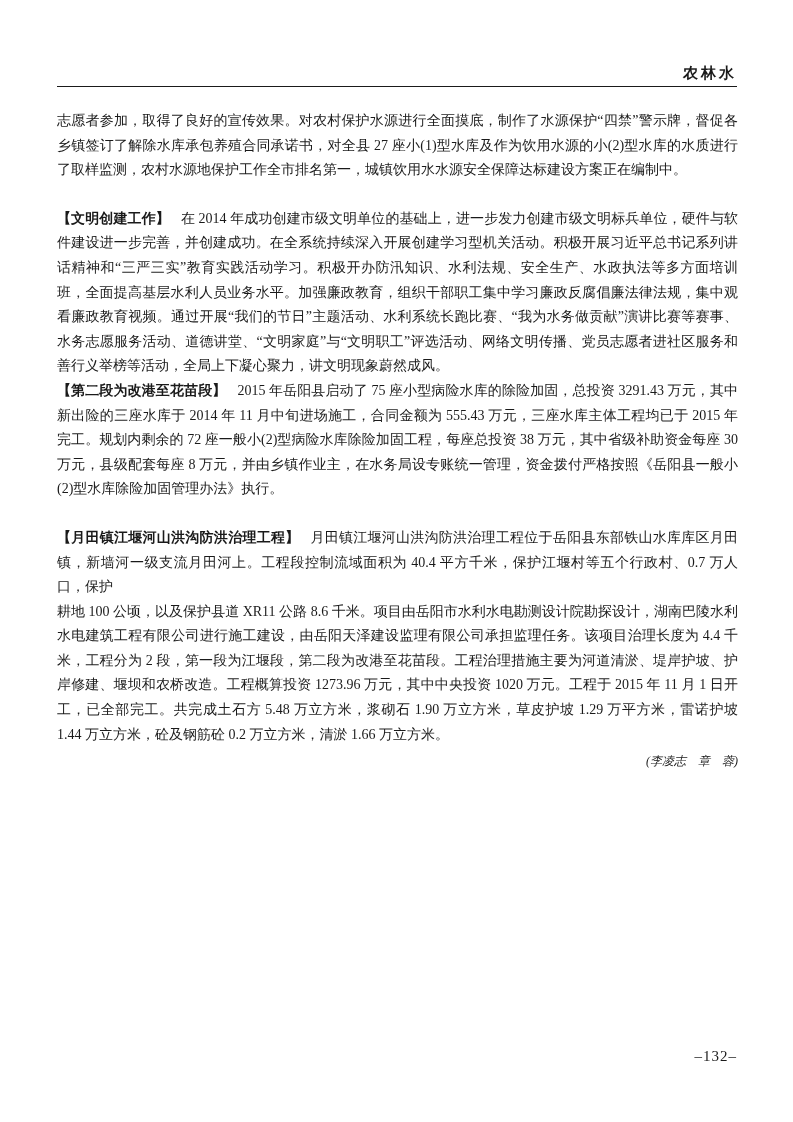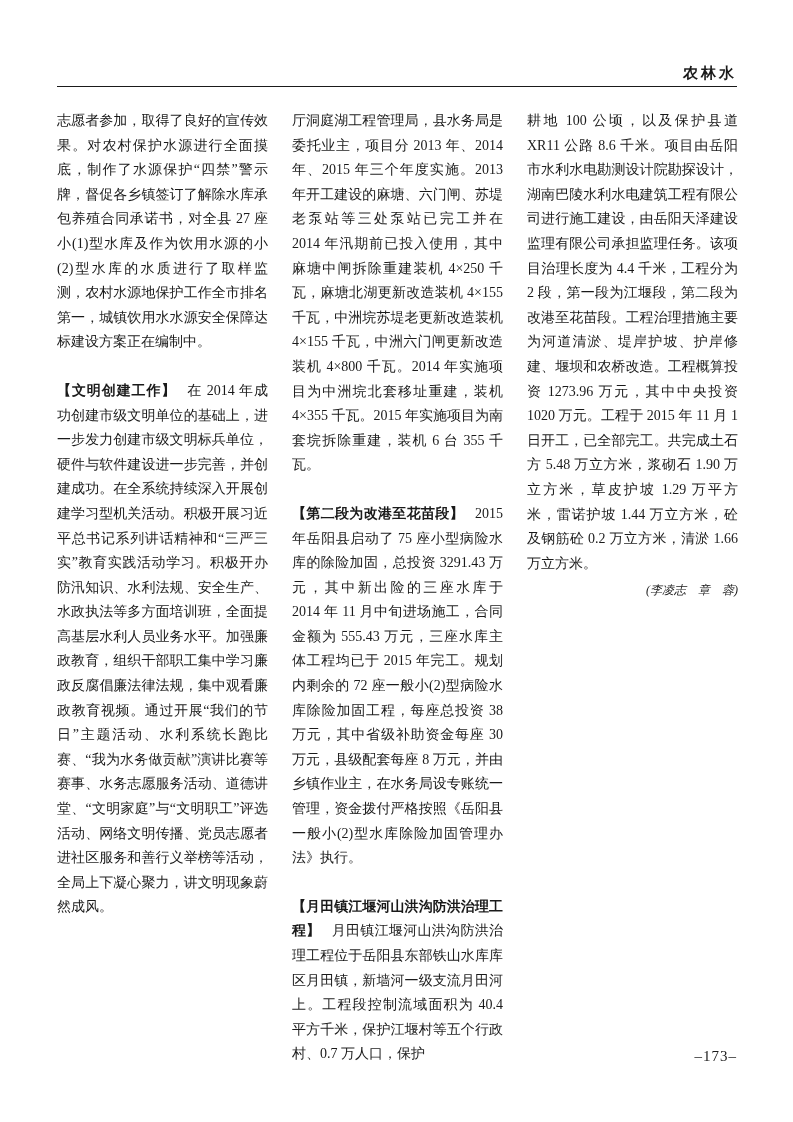--- a/index.html
+++ b/index.html
@@ -32,21 +32,21 @@
     font-family: "Liberation Sans", "DejaVu Sans", sans-serif;
     padding-bottom: 3px;
     border-bottom: 1.5px solid #1a1a1a;
   }
   .columns {
     position: absolute;
     top: 109px;
     left: 57px;
     width: 681px;
     display: flex;
-    gap: 24px;
+    flex-direction: column;
   }
   .col {
     flex: 1 1 0;
     min-width: 0;
   }
   .block {
     margin: 0;
     font-size: 14px;
     line-height: 24.6px;
     text-align: justify;
@@ -82,27 +82,26 @@
   </header>
 
   <main class="columns">
 
     <section class="col">
       <p class="block">志愿者参加，取得了良好的宣传效果。对农村保护水源进行全面摸底，制作了水源保护“四禁”警示牌，督促各乡镇签订了解除水库承包养殖合同承诺书，对全县 27 座小(1)型水库及作为饮用水源的小(2)型水库的水质进行了取样监测，农村水源地保护工作全市排名第一，城镇饮用水水源安全保障达标建设方案正在编制中。</p>
       <p class="block"><b class="entry-title">【文明创建工作】</b><span class="entry-text">在 2014 年成功创建市级文明单位的基础上，进一步发力创建市级文明标兵单位，硬件与软件建设进一步完善，并创建成功。在全系统持续深入开展创建学习型机关活动。积极开展习近平总书记系列讲话精神和“三严三实”教育实践活动学习。积极开办防汛知识、水利法规、安全生产、水政执法等多方面培训班，全面提高基层水利人员业务水平。加强廉政教育，组织干部职工集中学习廉政反腐倡廉法律法规，集中观看廉政教育视频。通过开展“我们的节日”主题活动、水利系统长跑比赛、“我为水务做贡献”演讲比赛等赛事、水务志愿服务活动、道德讲堂、“文明家庭”与“文明职工”评选活动、网络文明传播、党员志愿者进社区服务和善行义举榜等活动，全局上下凝心聚力，讲文明现象蔚然成风。</span></p>
     </section>
 
     <section class="col">
-      <p class="block">厅洞庭湖工程管理局，县水务局是委托业主，项目分 2013 年、2014 年、2015 年三个年度实施。2013 年开工建设的麻塘、六门闸、苏堤老泵站等三处泵站已完工并在 2014 年汛期前已投入使用，其中麻塘中闸拆除重建装机 4×250 千瓦，麻塘北湖更新改造装机 4×155 千瓦，中洲垸苏堤老更新改造装机 4×155 千瓦，中洲六门闸更新改造装机 4×800 千瓦。2014 年实施项目为中洲垸北套移址重建，装机 4×355 千瓦。2015 年实施项目为南套垸拆除重建，装机 6 台 355 千瓦。</p>
       <p class="block"><b class="entry-title">【第二段为改港至花苗段】</b><span class="entry-text">2015 年岳阳县启动了 75 座小型病险水库的除险加固，总投资 3291.43 万元，其中新出险的三座水库于 2014 年 11 月中旬进场施工，合同金额为 555.43 万元，三座水库主体工程均已于 2015 年完工。规划内剩余的 72 座一般小(2)型病险水库除险加固工程，每座总投资 38 万元，其中省级补助资金每座 30 万元，县级配套每座 8 万元，并由乡镇作业主，在水务局设专账统一管理，资金拨付严格按照《岳阳县一般小(2)型水库除险加固管理办法》执行。</span></p>
       <p class="block"><b class="entry-title">【月田镇江堰河山洪沟防洪治理工程】</b><span class="entry-text">月田镇江堰河山洪沟防洪治理工程位于岳阳县东部铁山水库库区月田镇，新墙河一级支流月田河上。工程段控制流域面积为 40.4 平方千米，保护江堰村等五个行政村、0.7 万人口，保护</span></p>
     </section>
 
     <section class="col">
       <p class="block">耕地 100 公顷，以及保护县道 XR11 公路 8.6 千米。项目由岳阳市水利水电勘测设计院勘探设计，湖南巴陵水利水电建筑工程有限公司进行施工建设，由岳阳天泽建设监理有限公司承担监理任务。该项目治理长度为 4.4 千米，工程分为 2 段，第一段为江堰段，第二段为改港至花苗段。工程治理措施主要为河道清淤、堤岸护坡、护岸修建、堰坝和农桥改造。工程概算投资 1273.96 万元，其中中央投资 1020 万元。工程于 2015 年 11 月 1 日开工，已全部完工。共完成土石方 5.48 万立方米，浆砌石 1.90 万立方米，草皮护坡 1.29 万平方米，雷诺护坡 1.44 万立方米，砼及钢筋砼 0.2 万立方米，清淤 1.66 万立方米。</p>
       <p class="byline">(李凌志　章　蓉)</p>
     </section>
 
   </main>
 
-  <div class="page-number">–173–</div>
+  <div class="page-number">–132–</div>
 
 </div>
 
 </body></html>

